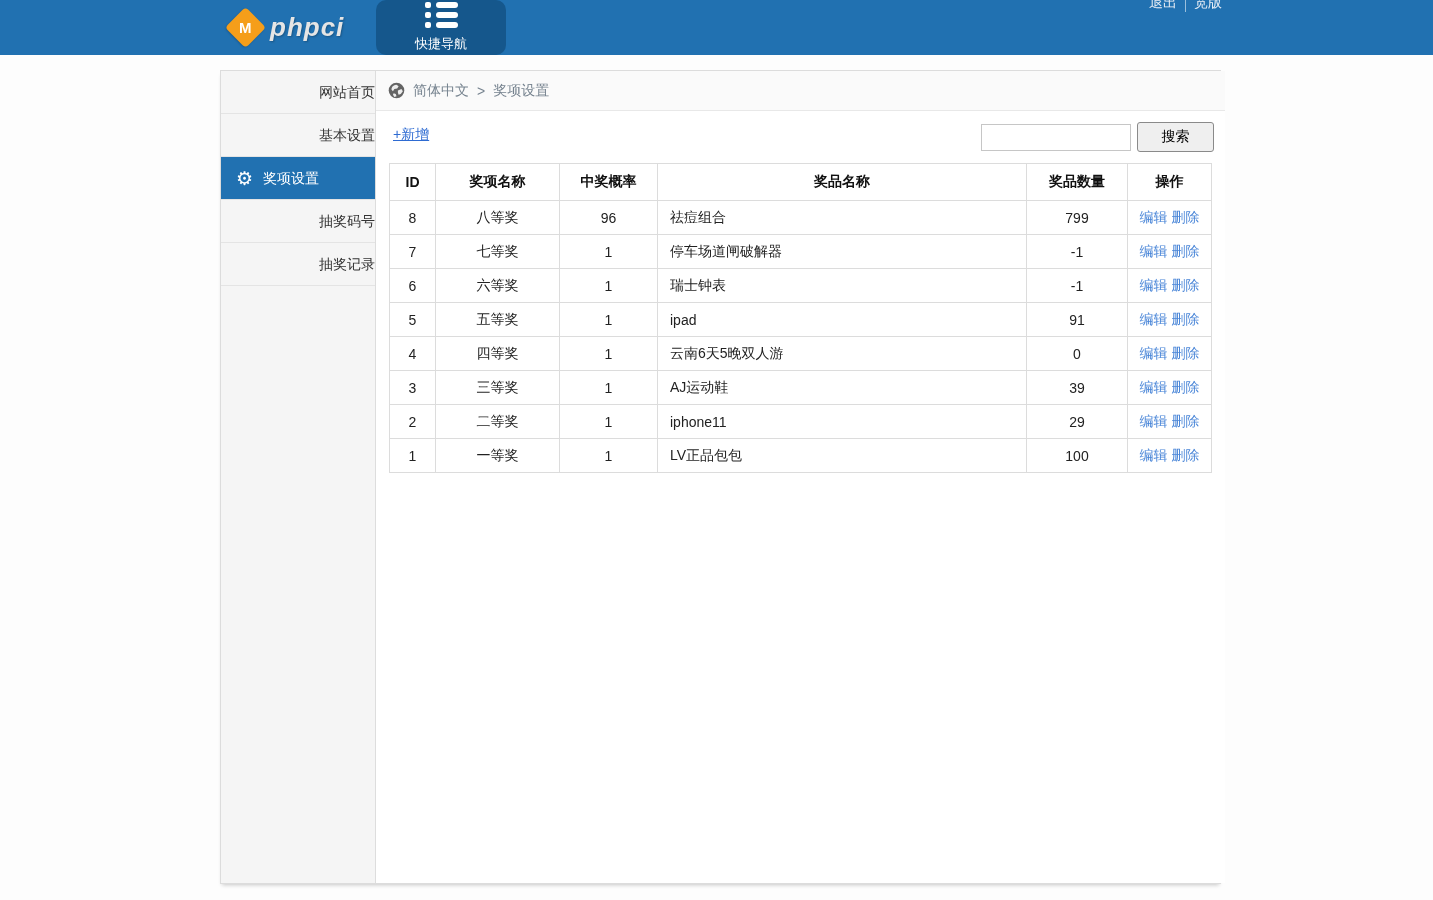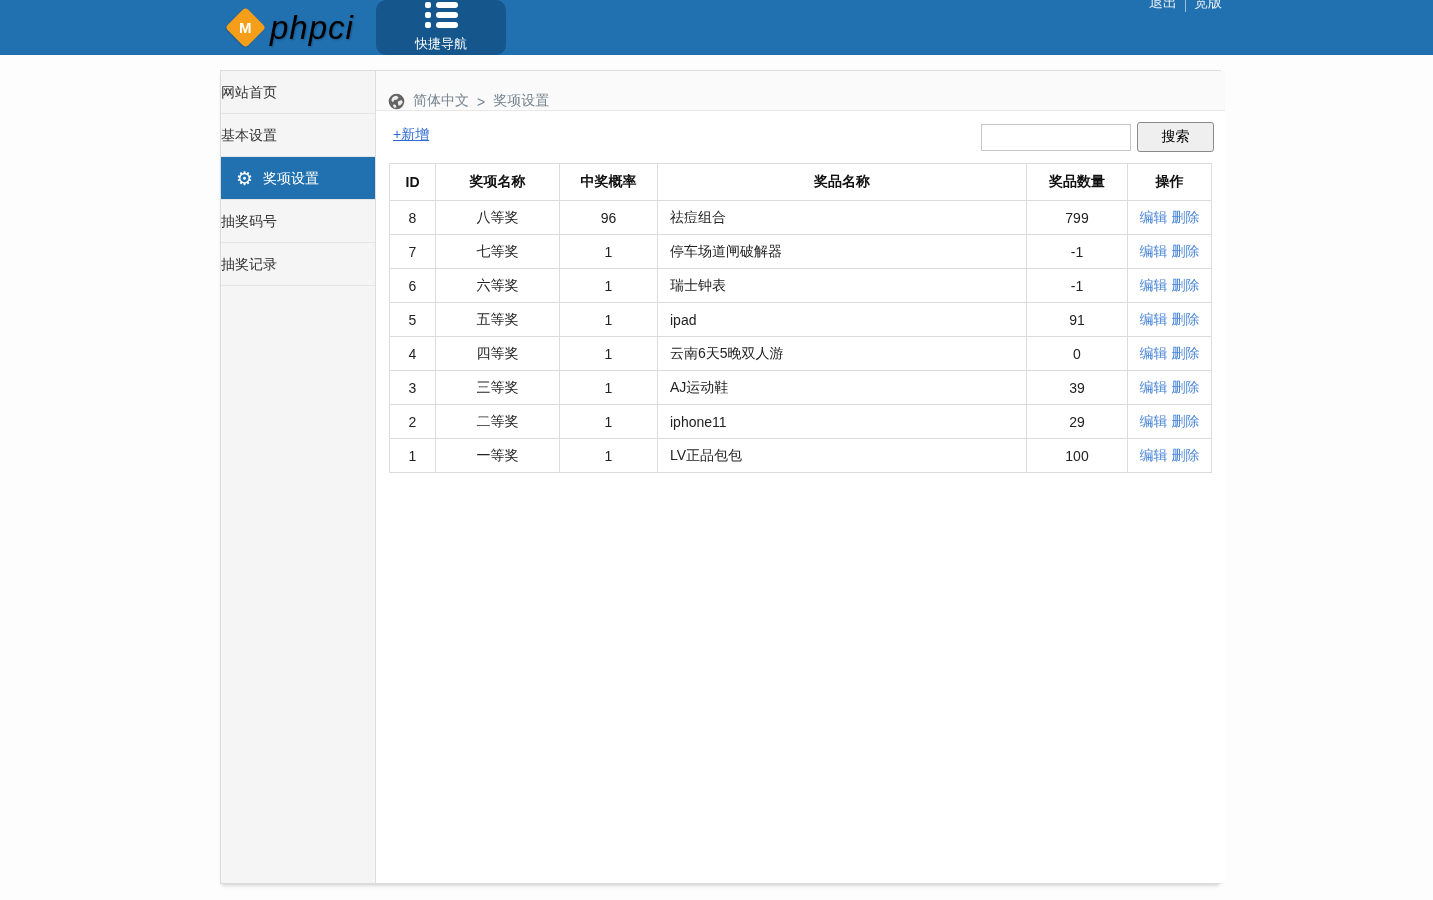--- a/index.html
+++ b/index.html
@@ -29,21 +29,21 @@
   }
   .logo-badge{
     width:29px;height:29px;background:#f59e1a;border-radius:4px;
     transform:rotate(45deg);display:flex;align-items:center;justify-content:center;
     box-shadow:0 1px 2px rgba(0,0,0,.2);
   }
   .logo-badge span{
     transform:rotate(-45deg);color:#fff;font-weight:bold;font-size:15px;
   }
   .logo-text{
-    color:#000000;font-size:33px;font-weight:normal;font-style:italic;
+    color:#e5e5e5;font-size:26px;font-weight:bold;font-style:italic;
     letter-spacing:1px;text-shadow:1px 1px 2px rgba(0,0,0,.25);
   }
   .nav-tab{
     position:absolute;left:376px;top:0;width:130px;height:55px;
     background:var(--tab-blue);color:#fff;cursor:pointer;
     display:flex;flex-direction:column;align-items:center;justify-content:flex-start;
     padding-top:2px;
     border-radius:10px;
   }
   .list-icon{margin-top:-4px;}
@@ -65,35 +65,35 @@
     box-shadow:0 3px 4px -2px rgba(0,0,0,.22);
     display:flex;
   }
 
   
   .sidebar{
     width:155px;flex:0 0 155px;background:#f5f5f5;
     border-right:1px solid #ddd;
   }
   .sb-item{
-    height:43px;line-height:42px;text-align:left;font-size:14px;color:#333;
+    height:43px;line-height:42px;text-align:right;font-size:14px;color:#333;
     border-bottom:1px solid #e4e4e4;cursor:pointer;background:#f5f5f5;
   }
   .sb-item.active{
     background:var(--active-blue);color:#fff;
     display:flex;align-items:center;justify-content:flex-start;
     padding-left:15px;gap:10px;text-align:left;
   }
   .gear{font-size:19px;line-height:1;color:#fff;}
 
   
   .main{flex:1;display:flex;flex-direction:column;background:#fff;}
   .breadcrumb{
     height:40px;flex:0 0 40px;background:#fafafa;border-bottom:1px solid #e8e8e8;
-    display:flex;align-items:flex-end;padding-left:12px;gap:8px;
+    display:flex;align-items:center;padding-left:12px;gap:8px;
     color:#76838f;font-size:14px;
   }
   .globe{width:17px;height:17px;display:block;}
   .toolbar{
     position:relative;height:48px;flex:0 0 48px;
   }
   .add-link{
     position:absolute;left:17px;top:15px;
     color:var(--add-blue);text-decoration:underline;font-size:14px;cursor:pointer;
   }

